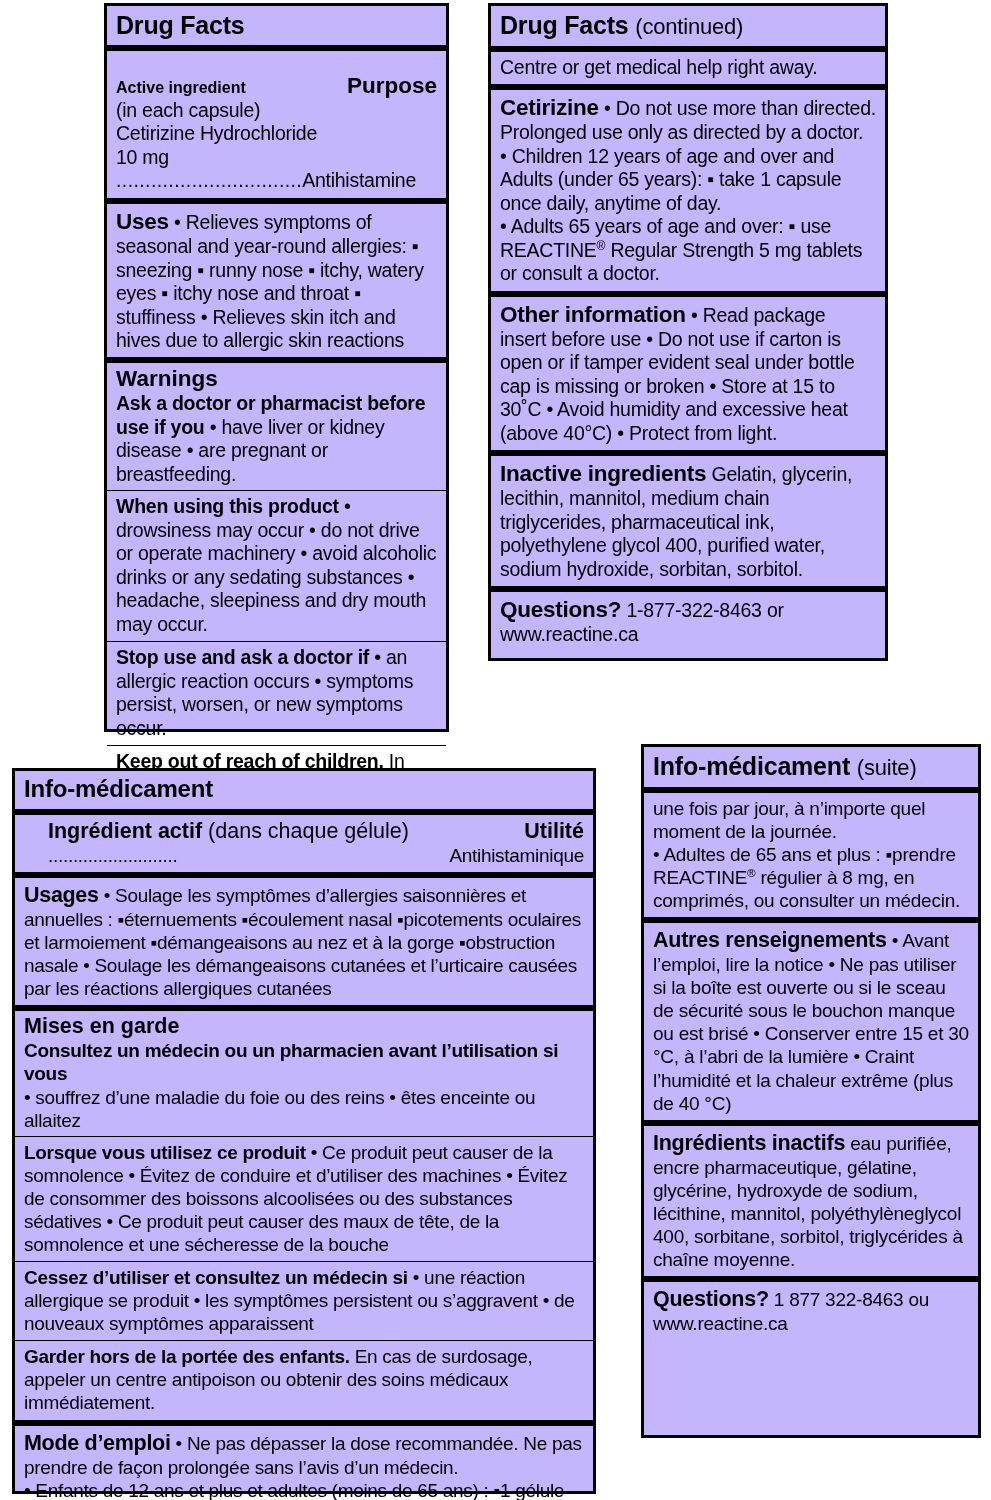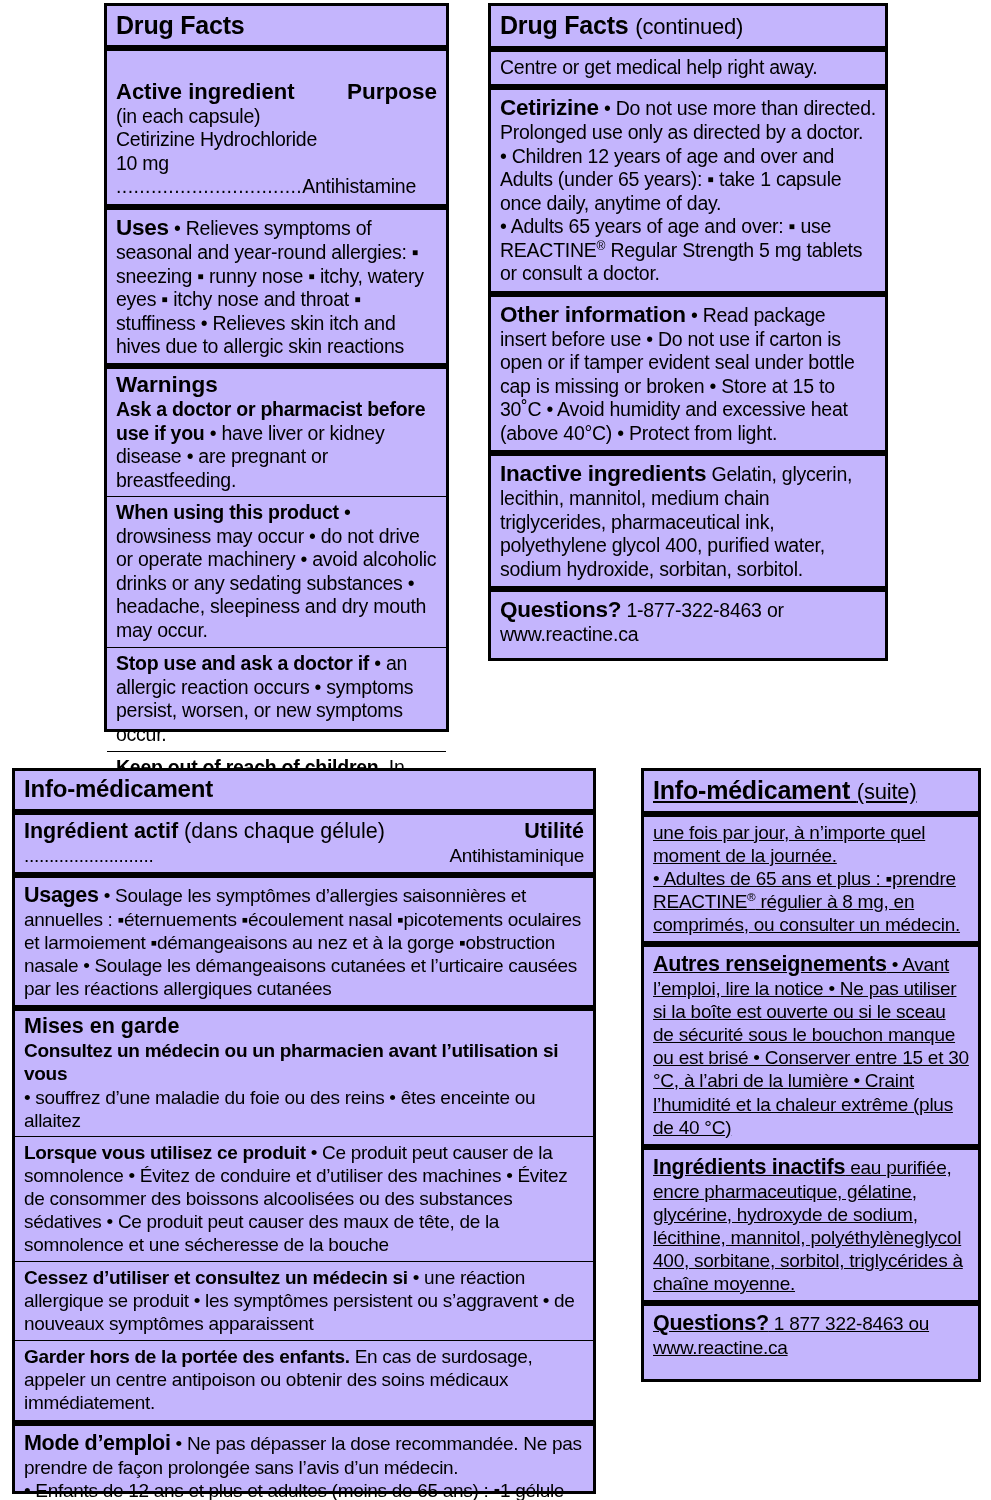--- a/index.html
+++ b/index.html
@@ -14,21 +14,21 @@
   
   .panel{
     position:absolute;
     box-sizing:border-box;
     border:3px solid #000;
     background:#c4b5fd;
   }
   .panel-en-left  {left:104px;  top:3px;    width:345px;  height:729px;}
   .panel-en-right {left:488px;  top:3px;    width:400px;  height:658px;}
   .panel-fr-left  {left:12px;   top:768px;  width:584px;  height:726px;}
-  .panel-fr-right {left:641px;  top:768px;  width:340px;  height:614px;text-decoration:underline;}
+  .panel-fr-right {left:641px;  top:744px;  width:340px;  height:694px;}
 
   
   .thick{border-top:6px solid #000;}
   .thin{border-top:1.5px solid #000;}
 
   .sec{padding:4px 9px 5px 9px;}
   .sec.tight{padding-top:3px;padding-bottom:4px;}
 
   
   .title{
@@ -45,41 +45,41 @@
     line-height:1.205;
     letter-spacing:-0.25px;
     text-align:left;
   }
   .head{font-weight:bold;}
   .headbig{font-weight:bold;font-size:22.5px;}
   .headbig2{font-weight:bold;font-size:21.5px;}
 
   
   .ai-row{display:flex;justify-content:space-between;align-items:baseline;}
-  .ai-row .ai-left{font-weight:bold;font-size:22px;margin-top:24px;}
+  .ai-row .ai-left{font-weight:bold;font-size:16px;margin-top:24px;}
   .ai-row .ai-right{font-weight:bold;font-size:22.5px;}
   .ai-sub{font-size:19.5px;line-height:1.205;letter-spacing:-0.25px;}
 
   .dots{letter-spacing:0.4px;}
 
   sup{font-size:0.62em;vertical-align:super;line-height:0;}
 
   .arrow{
     display:inline-block;
     vertical-align:-1px;
     margin-left:4px;
   }
   .arrow svg{display:block;}
 
   
   .fr .body{font-size:19px;line-height:1.215;letter-spacing:-0.3px;}
   .fr .title{font-size:24px;}
   .fr-r .body{font-size:19px;line-height:1.215;letter-spacing:-0.25px;}
 
-  .fr-ai{display:flex;justify-content:space-between;align-items:baseline;}
+  .fr-ai{display:flex;justify-content:space-between;align-items:baseline;margin-left:24px;}
   .fr-ai .l{font-weight:bold;font-size:21.5px;}
   .fr-ai .l .reg{font-weight:normal;}
   .fr-ai .r{font-weight:bold;font-size:21.5px;}
 
   .endarrow{float:right;margin-top:1px;}
 </style>
 </head>
 <body>
 
 <div class="sheet">

